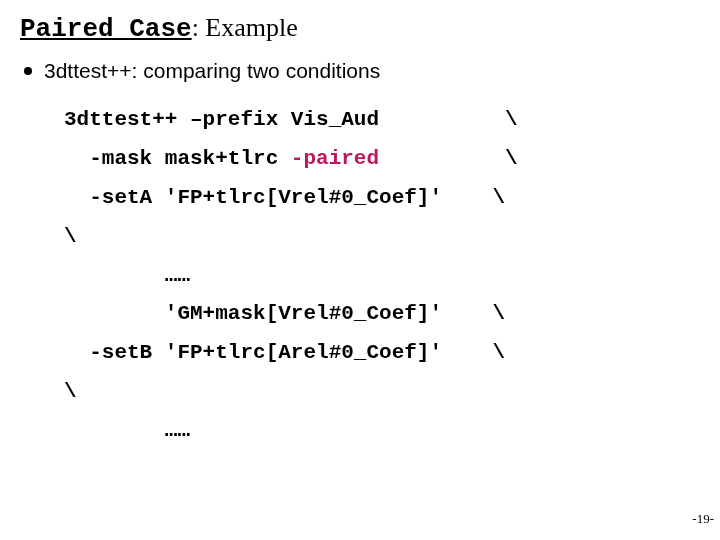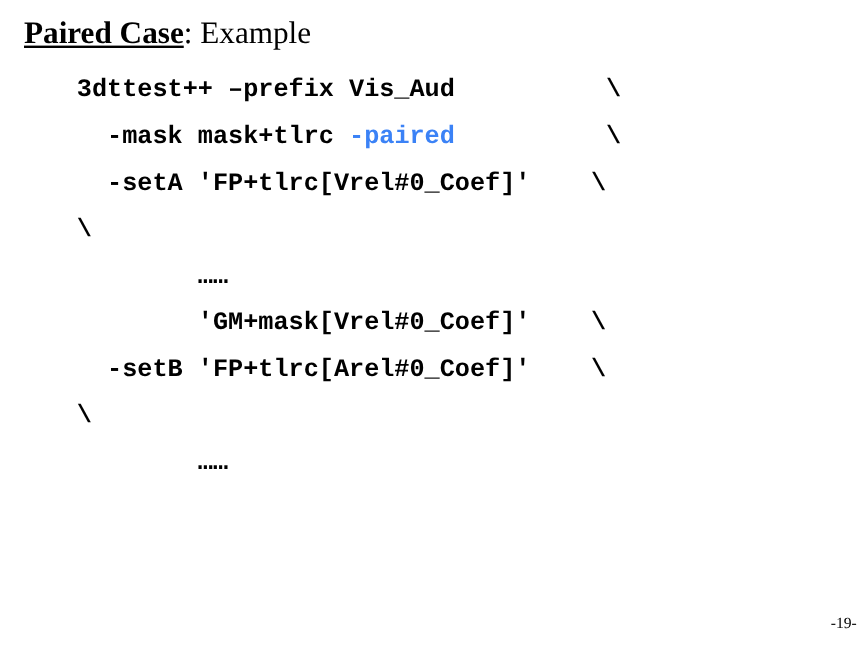--- a/index.html
+++ b/index.html
@@ -22,20 +22,21 @@
   }
   .title-line {
     font-family: "Times New Roman", Times, serif;
     font-size: 26px;
     margin: 0 0 14px 0;
     line-height: 1.2;
   }
   .title-underline {
     text-decoration: underline;
     font-weight: bold;
+    font-family: Liberation Mono, monospace;
   }
   .bullet-line {
     display: flex;
     align-items: center;
     font-size: 21px;
     font-family: Arial, Helvetica, sans-serif;
     margin: 0 0 18px 4px;
   }
   .bullet-dot {
     width: 8px;
@@ -57,40 +58,44 @@
     justify-content: flex-start;
     margin-left: 12px;
   }
   .code-text {
     white-space: pre;
   }
   .cont {
     white-space: pre;
   }
   .paired {
-    color: #3b82f6;
+    color: #be185d;
   }
   .pagenum {
     position: absolute;
     right: 6px;
     bottom: 13px;
     font-family: "Times New Roman", Times, serif;
     font-size: 13px;
     color: #000000;
   }
 </style>
 </head>
 <body>
 
 <div class="slide">
 
   <div class="title-line">
     <span class="title-underline">Paired Case</span><span>: Example</span>
   </div>
 
+  <div class="bullet-line">
+    <span class="bullet-dot"></span>
+    <span>3dttest++: comparing two conditions</span>
+  </div>
 
   <div class="code-block">
 
   <div class="code-row">
         <span class="code-text">3dttest++ –prefix Vis_Aud          </span>
         <span class="cont">\</span>
       </div>
       <div class="code-row">
         <span class="code-text">  -mask mask+tlrc </span>
         <span class="code-text paired">-paired</span>

